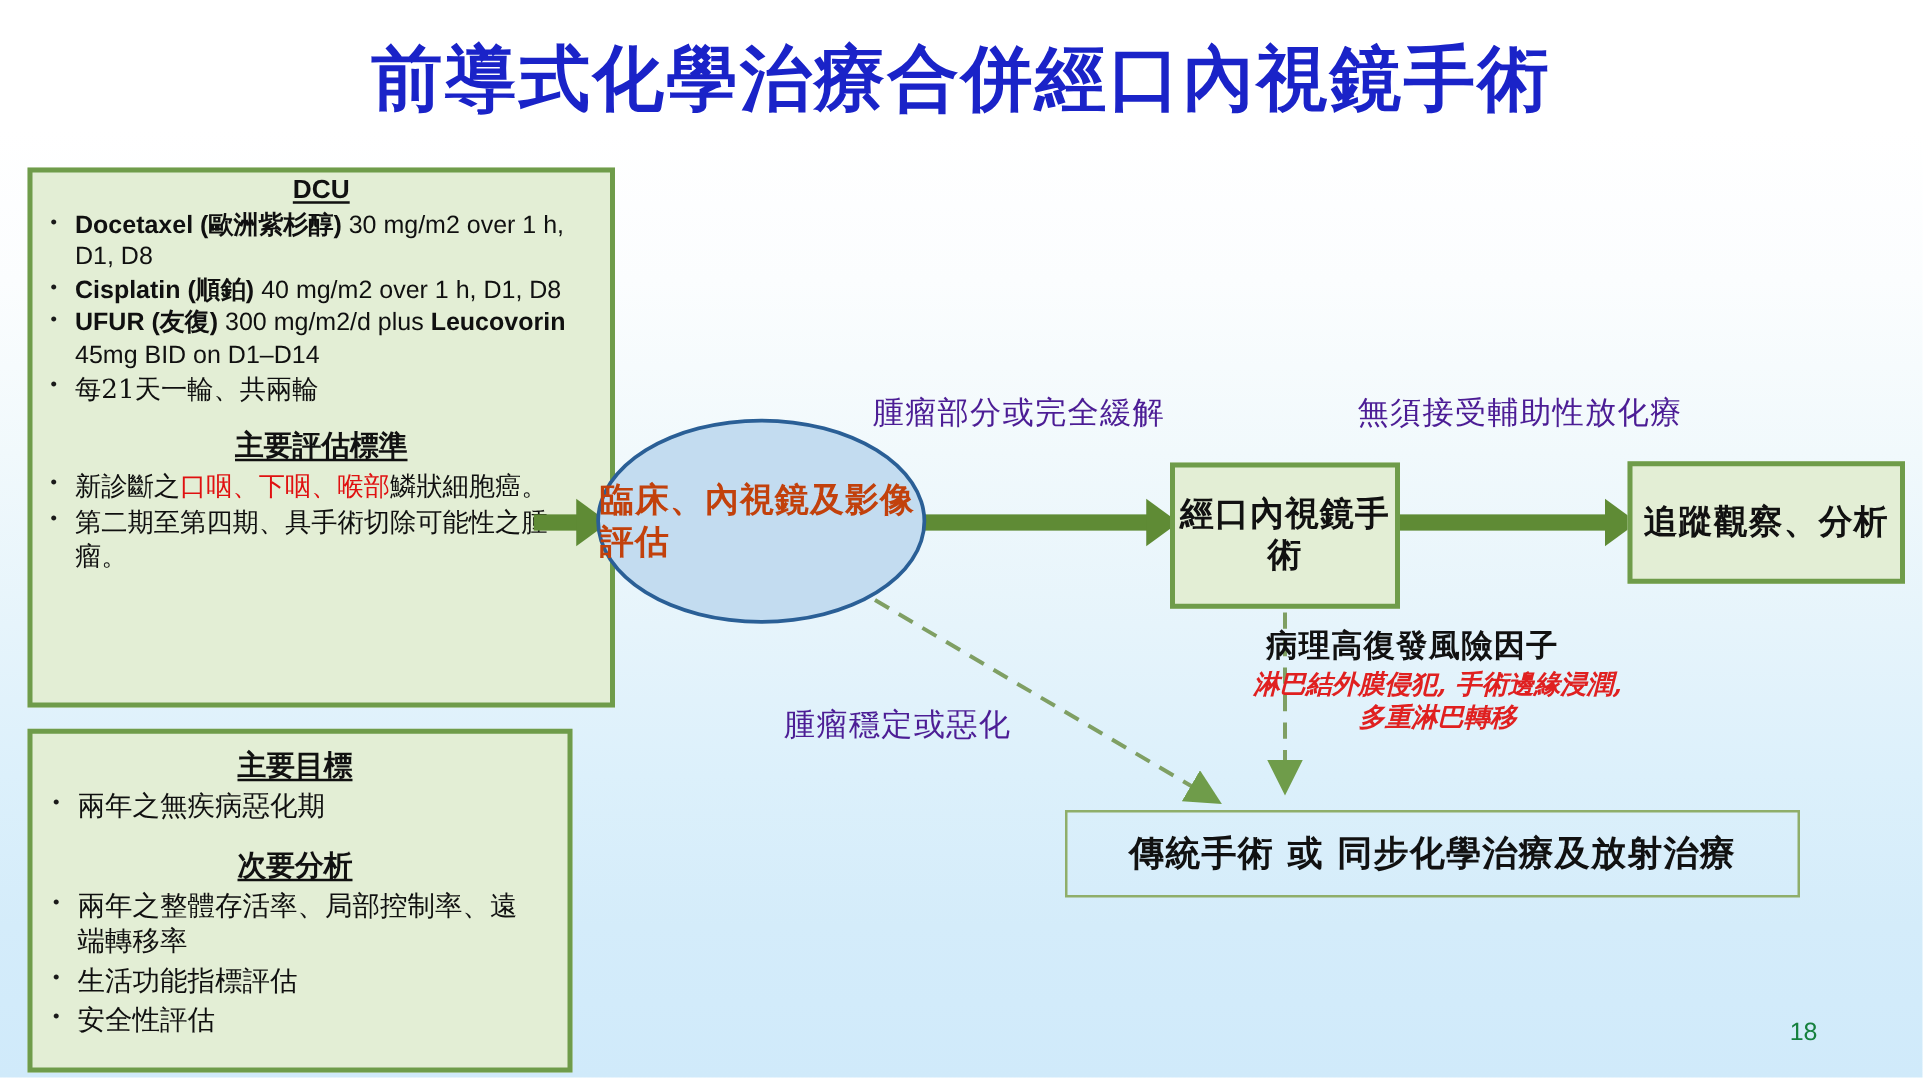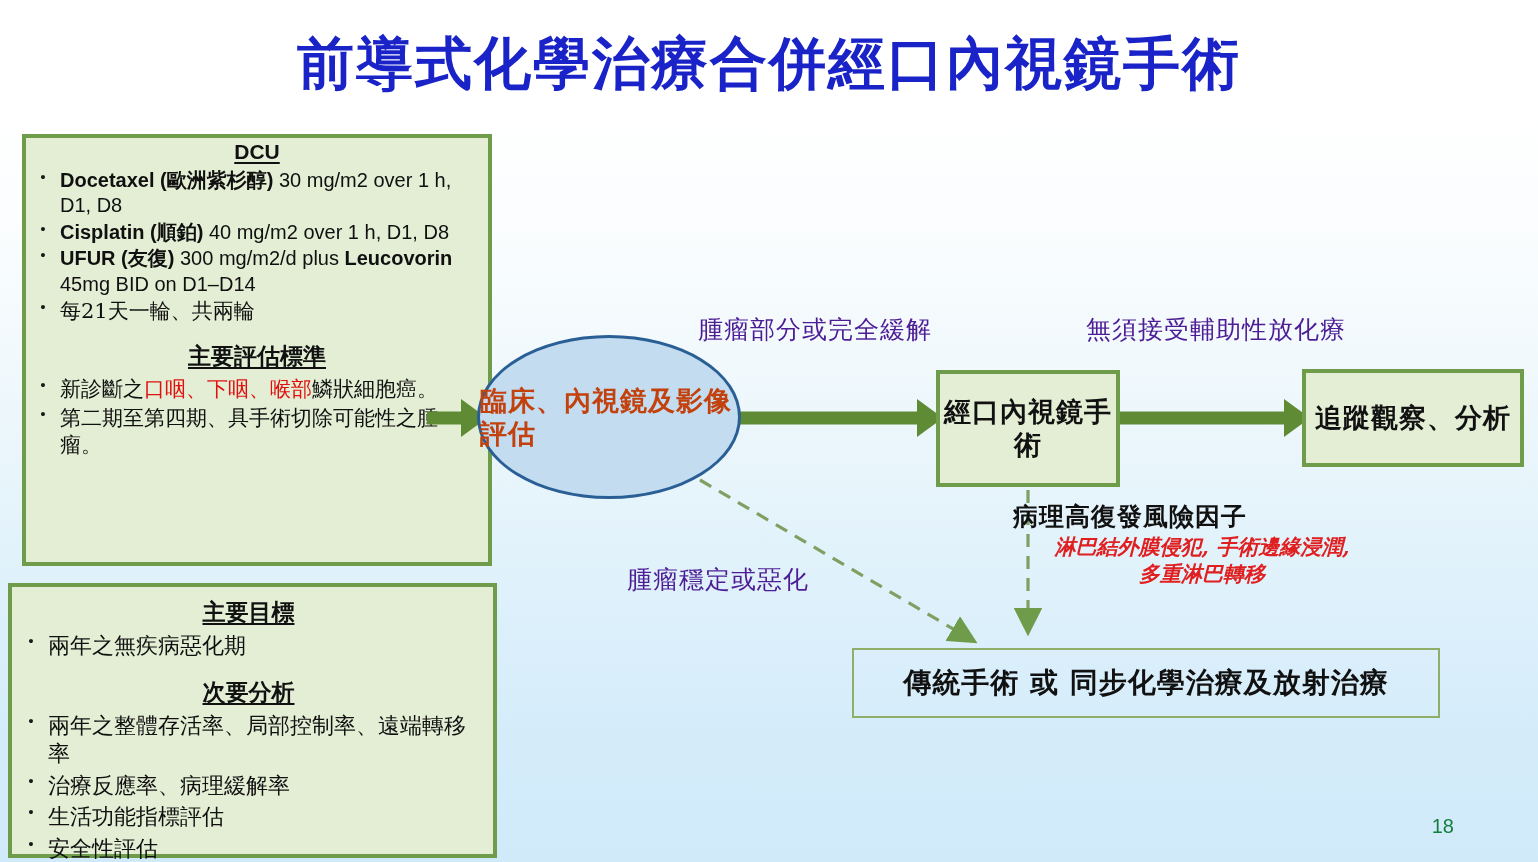--- a/index.html
+++ b/index.html
@@ -48,23 +48,23 @@
     box-sizing: border-box;
   }
   #panel-protocol {
     left: 22px;
     top: 134px;
     width: 470px;
     height: 432px;
     padding: 0 10px 6px 10px;
   }
   #panel-objectives {
-    left: 8px;
+    left: 22px;
     top: 583px;
-    width: 489px;
+    width: 436px;
     height: 275px;
     padding: 10px 20px 6px 12px;
   }
 
   .panel-heading {
     text-align: center;
     font-weight: bold;
     font-size: 21px;
     color: #111111;
     text-decoration: underline;
@@ -248,21 +248,21 @@
     font-family: "DejaVu Serif", "Liberation Serif", serif;
     font-weight: bold;
     font-size: 25px;
     color: #111111;
     white-space: nowrap;
     letter-spacing: 1px;
     margin-left: 28px;
   }
   #label-risk-detail {
     position: absolute;
-    left: 992px;
+    left: 940px;
     top: 533px;
     width: 420px;
     text-align: center;
     font-family: "DejaVu Serif", "Liberation Serif", serif;
     font-style: italic;
     font-weight: bold;
     font-size: 21px;
     color: #e02020;
     line-height: 1.3;
   }
@@ -329,23 +329,20 @@
     <li>
       <span class="cjk-line">兩年之無疾病惡化期</span>
     </li>
   </ul>
 
   <div class="panel-heading cjk">次要分析</div>
 
   <ul class="bullets">
     <li>
       <span class="cjk-line">兩年之整體存活率、局部控制率、遠端轉移率</span>
-    </li>
-    <li>
-      <span class="cjk-line">治療反應率、病理緩解率</span>
     </li>
     <li>
       <span class="cjk-line">生活功能指標評估</span>
     </li>
     <li>
       <span class="cjk-line">安全性評估</span>
     </li>
   </ul>
 </div>
 

